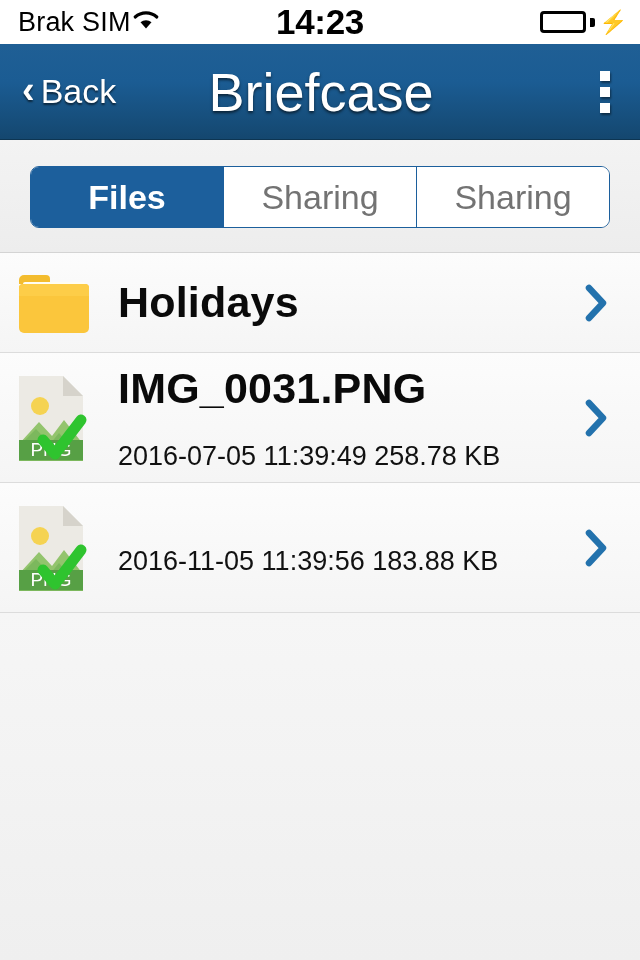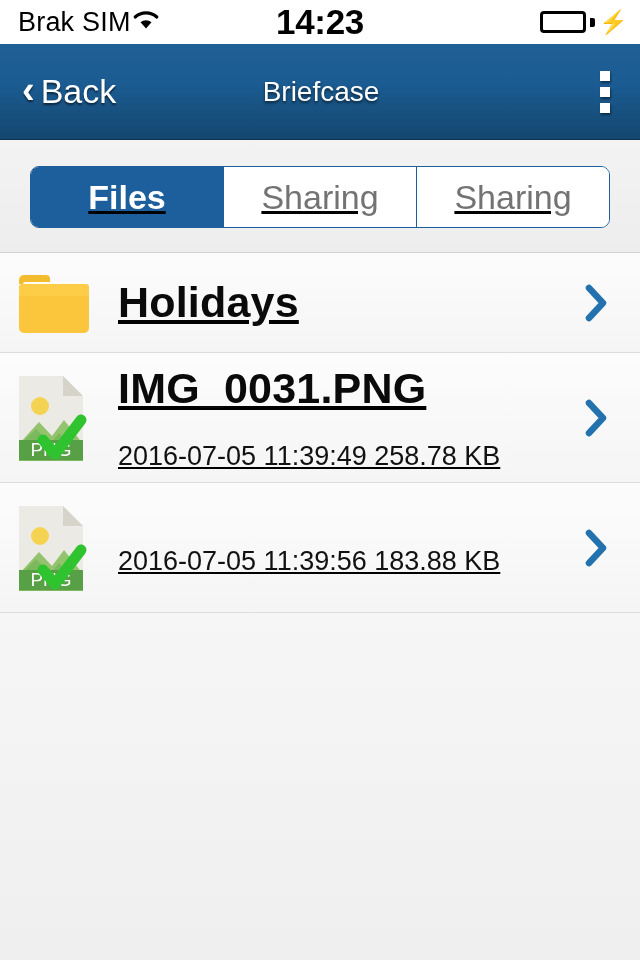--- a/index.html
+++ b/index.html
@@ -110,21 +110,21 @@
   .back-label {
     color: #ffffff;
     font-size: 34px;
     text-shadow: 0 2px 2px rgba(0,0,0,0.55);
   }
   .nav-title {
     position: absolute;
     left: 2px; right: 0;
     text-align: center;
     color: #ffffff;
-    font-size: 28px;
+    font-size: 54px;
     font-weight: normal;
     text-shadow: 0 2px 3px rgba(0,0,0,0.6);
     pointer-events: none;
   }
   .menu-button {
     margin-left: auto;
     display: flex;
     flex-direction: column;
     gap: 6px;
     align-items: center;
@@ -223,21 +223,20 @@
 
   
   .empty-area {
     flex: 1;
     background: linear-gradient(to bottom, #f6f6f6 0%, #efefef 100%);
   }
   .content {
     display: flex;
     flex-direction: column;
     height: calc(960px - 44px - 96px);
-    text-decoration: underline;
   }
 </style>
 </head>
 <body>
 
 <div class="status-bar">
   <div class="status-left">
     <span class="carrier">Brak SIM</span>
     <span class="wifi-icon">
       <svg width="30" height="24" viewBox="0 0 30 24">
@@ -335,21 +334,21 @@
           <path d="M48 4 l20 20 h-20 z" fill="#d6d3cb"></path>
           <circle cx="25" cy="34" r="9" fill="#f5d352"></circle>
           <path d="M4 72 l20-22 13 14 12-16 19 24 v16 h-64 z" fill="#93c46d"></path>
           <path d="M4 74 l17-17 14 15 9-11 24 27 v1 h-64 z" fill="#7cb85d"></path>
           <rect x="4" y="68" width="64" height="20" fill="#57a045"></rect>
           <text x="36" y="84" font-family="Liberation Sans, sans-serif" font-size="19" fill="#ffffff" text-anchor="middle">PNG</text>
           <path d="M28 68 L40 82 L66 48" stroke="#2fc42f" stroke-width="11" fill="none" stroke-linecap="round" stroke-linejoin="round"></path>
         </svg>
       </div>
       <div class="row-text">
-        <div class="row-sub">2016-07-05 11:39:56 183.88 KB</div>
+        <div class="row-sub">2016-11-05 11:39:56 183.88 KB</div>
       </div>
       <div class="disclosure">
         <svg width="30" height="44" viewBox="0 0 30 44">
           <path d="M8 7 L22 22 L8 37" stroke="#2372ad" stroke-width="6.5" fill="none" stroke-linecap="round" stroke-linejoin="round"></path>
         </svg>
       </div>
     </div>
 
   </div>
 

